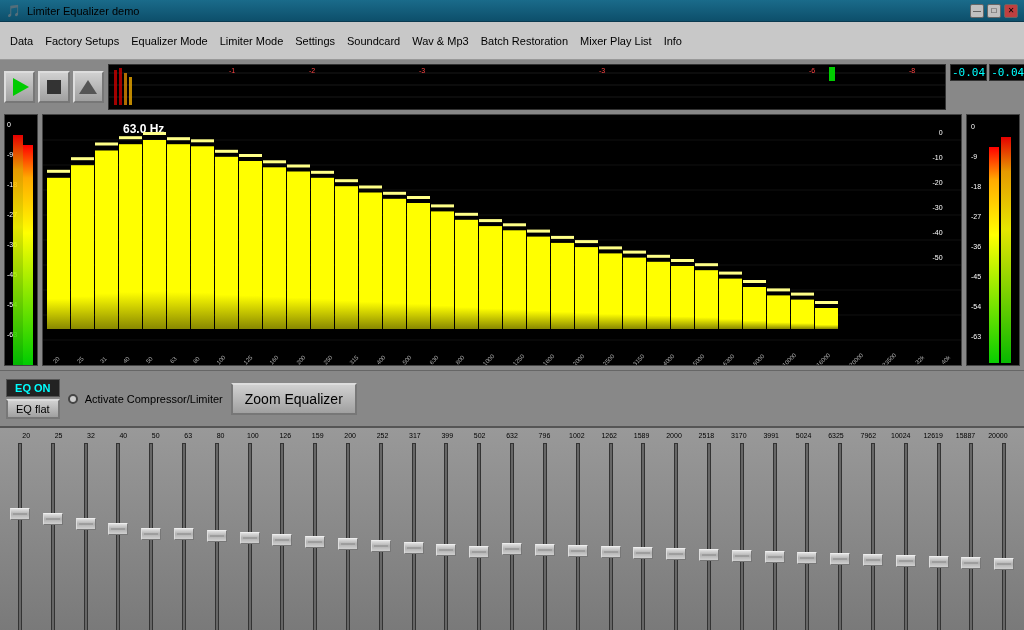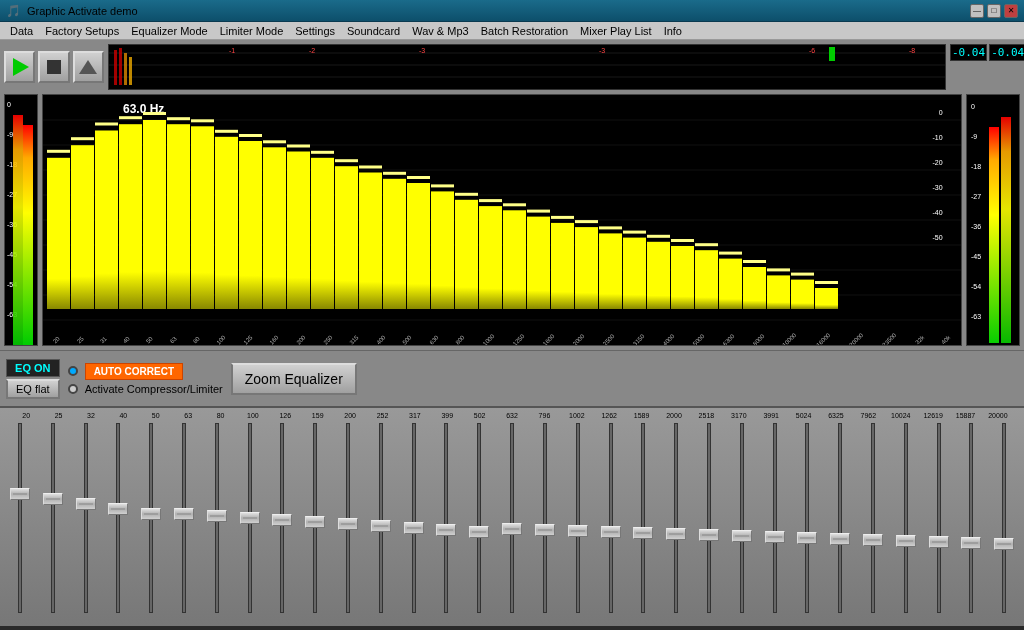--- a/index.html
+++ b/index.html
@@ -31,21 +31,21 @@
       display: inline-flex;
       align-items: center;
       justify-content: center;
       font-size: 8px;
       cursor: pointer;
     }
 
     
     #menubar {
       background: #c8c8c8;
-      height: 18px;
+      height: 38px;
       display: flex;
       align-items: center;
       padding: 0 4px;
       border-bottom: 1px solid #999;
     }
     .menu-item {
       padding: 2px 6px;
       font-size: 11px;
       color: #000;
       cursor: pointer;
@@ -185,21 +185,21 @@
     #spectrum-svg {
       width: 100%;
       height: 100%;
     }
   </style>
 </head>
 <body>
 
 <div id="titlebar">
   <span style="margin-right:6px; font-size:12px;">🎵</span>
-  <span>Graphic Activate demo</span>
+  <span>Limiter Equalizer demo</span>
   <div style="display:flex; margin-left:auto;">
     <div class="win-btn">—</div>
     <div class="win-btn">□</div>
     <div class="win-btn" style="background:#c04040;">✕</div>
   </div>
 </div>
 
 <div id="menubar">
   <span class="menu-item">Data</span>
   <span class="menu-item">Factory Setups</span>
@@ -463,24 +463,20 @@
   </div>
 
   <div style="background:#888; padding:3px 6px; display:flex; align-items:center; gap:8px; height:56px; flex-shrink:0; border-top:1px solid #666;">
     <div style="display:flex; flex-direction:column; gap:2px;">
       <button id="eq-on-btn" style="background:#222; color:#0ff; border:1px solid #555; padding:2px 8px; font-size:11px; cursor:pointer; font-weight:bold;">EQ ON</button>
       <button style="background:linear-gradient(180deg,#d0d0d0 0%,#a0a0a0 100%); border:2px solid #777; border-top-color:#ddd; padding:2px 8px; font-size:11px; cursor:pointer;">EQ flat</button>
     </div>
 
     <div style="display:flex; flex-direction:column; gap:3px;">
       <div style="display:flex; align-items:center; gap:4px;">
-        <span class="radio-circle radio-selected"></span>
-        <button style="background:#ff6600; color:#fff; border:1px solid #cc4400; padding:2px 8px; font-size:10px; cursor:pointer; font-weight:bold;">AUTO CORRECT</button>
-      </div>
-      <div style="display:flex; align-items:center; gap:4px;">
         <span class="radio-circle"></span>
         <span style="font-size:11px;">Activate Compressor/Limiter</span>
       </div>
     </div>
 
 
     <button style="background:linear-gradient(180deg,#d0d0d0 0%,#a0a0a0 100%); border:2px solid #777; border-top-color:#ddd; padding:6px 12px; font-size:14px; cursor:pointer; align-self:center;">Zoom Equalizer</button>
   </div>
 
   <div style="flex:1; background:linear-gradient(180deg,#999 0%,#777 100%); border-top:2px solid #555; padding:4px 2px; overflow:hidden;">

